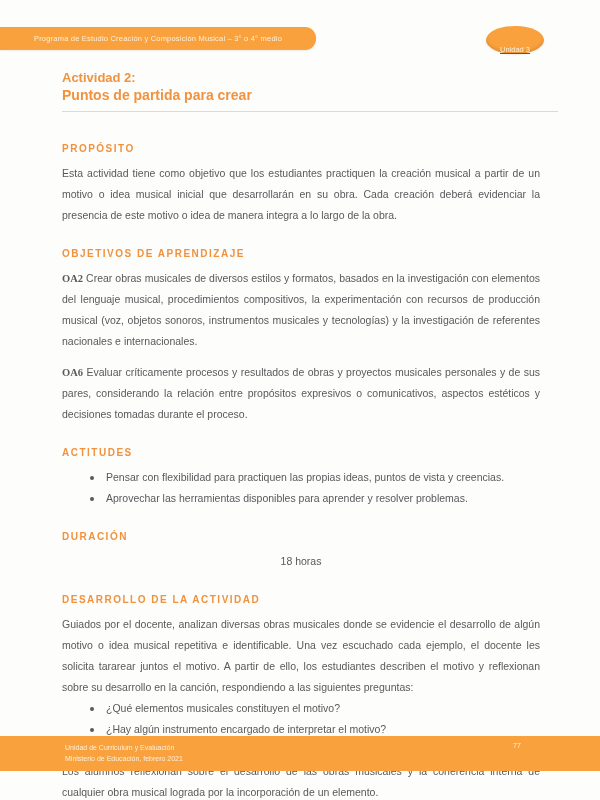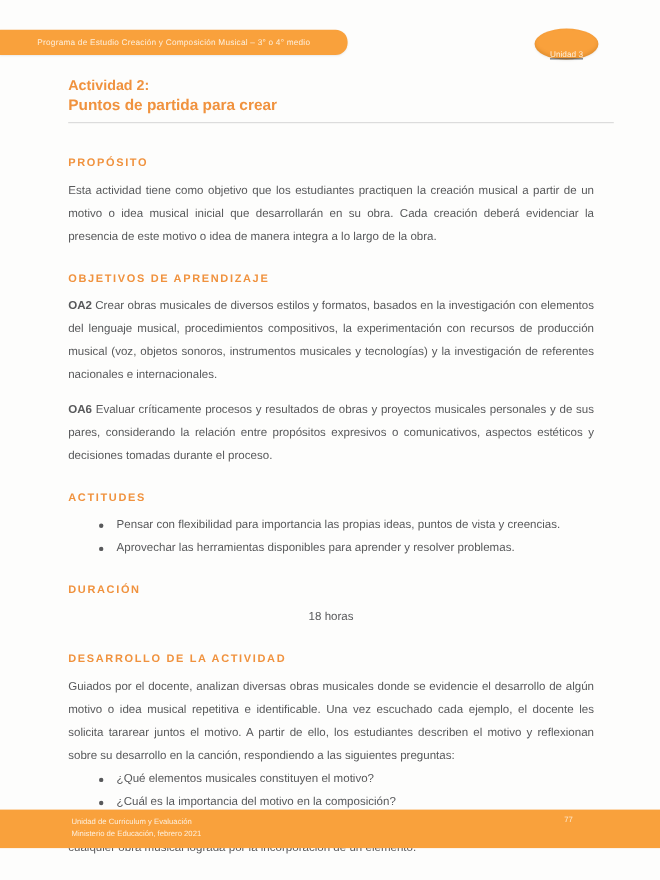--- a/index.html
+++ b/index.html
@@ -57,21 +57,21 @@
     margin:22px 0 9px;font-size:10px;font-weight:bold;
     letter-spacing:1.5px;color:var(--heading-orange);
   }
   .section-heading.first{margin-top:31px;}
   p.body{
     margin:0 0 10px;font-size:10.5px;line-height:21px;
     text-align:justify;
   }
   p.body.no-justify{text-align:center;}
   p.body.tight{margin-bottom:0;}
-  .oa-code{font-weight:bold;}
+  .oa-code{font-weight:bold;font-family:Liberation Serif, serif;}
   ul.bullets{
     margin:0 0 10px;padding-left:44px;list-style:none;
   }
   ul.bullets.tight{margin-bottom:0;}
   ul.bullets li{
     position:relative;font-size:10.5px;line-height:21px;padding-left:0;
   }
   ul.bullets li::before{
     content:"";position:absolute;left:-16px;top:8.5px;
     width:4px;height:4px;border-radius:50%;background:var(--body-text);
@@ -113,31 +113,32 @@
     <p class="body">Esta actividad tiene como objetivo que los estudiantes practiquen la creación musical a partir de un motivo o idea musical inicial que desarrollarán en su obra. Cada creación deberá evidenciar la presencia de este motivo o idea de manera integra a lo largo de la obra.</p>
 
     <div class="section-heading">OBJETIVOS DE APRENDIZAJE</div>
     <p class="body"><b class="oa-code">OA2</b>
       <span>Crear obras musicales de diversos estilos y formatos, basados en la investigación con elementos del lenguaje musical, procedimientos compositivos, la experimentación con recursos de producción musical (voz, objetos sonoros, instrumentos musicales y tecnologías) y la investigación de referentes nacionales e internacionales.</span></p>
     <p class="body"><b class="oa-code">OA6</b>
       <span>Evaluar críticamente procesos y resultados de obras y proyectos musicales personales y de sus pares, considerando la relación entre propósitos expresivos o comunicativos, aspectos estéticos y decisiones tomadas durante el proceso.</span></p>
 
     <div class="section-heading">ACTITUDES</div>
     <ul class="bullets">
-      <li>Pensar con flexibilidad para importancia las propias ideas, puntos de vista y creencias.</li>
+      <li>Pensar con flexibilidad para practiquen las propias ideas, puntos de vista y creencias.</li>
       <li>Aprovechar las herramientas disponibles para aprender y resolver problemas.</li>
     </ul>
 
     <div class="section-heading">DURACIÓN</div>
     <p class="body no-justify">18 horas</p>
 
     <div class="section-heading">DESARROLLO DE LA ACTIVIDAD</div>
     <p class="body tight">Guiados por el docente, analizan diversas obras musicales donde se evidencie el desarrollo de algún motivo o idea musical repetitiva e identificable. Una vez escuchado cada ejemplo, el docente les solicita tararear juntos el motivo. A partir de ello, los estudiantes describen el motivo y reflexionan sobre su desarrollo en la canción, respondiendo a las siguientes preguntas:</p>
     <ul class="bullets tight">
       <li>¿Qué elementos musicales constituyen el motivo?</li>
+      <li>¿Hay algún instrumento encargado de interpretar el motivo?</li>
       <li>¿Cuál es la importancia del motivo en la composición?</li>
     </ul>
     <p class="body tight">Los alumnos reflexionan sobre el desarrollo de las obras musicales y la coherencia interna de cualquier obra musical lograda por la incorporación de un elemento.</p>
 
   </main>
 
   <footer class="footer-bar">
     <div class="footer-left">
       <div>Unidad de Curriculum y Evaluación</div>
       <div>Ministerio de Educación, febrero 2021</div>

